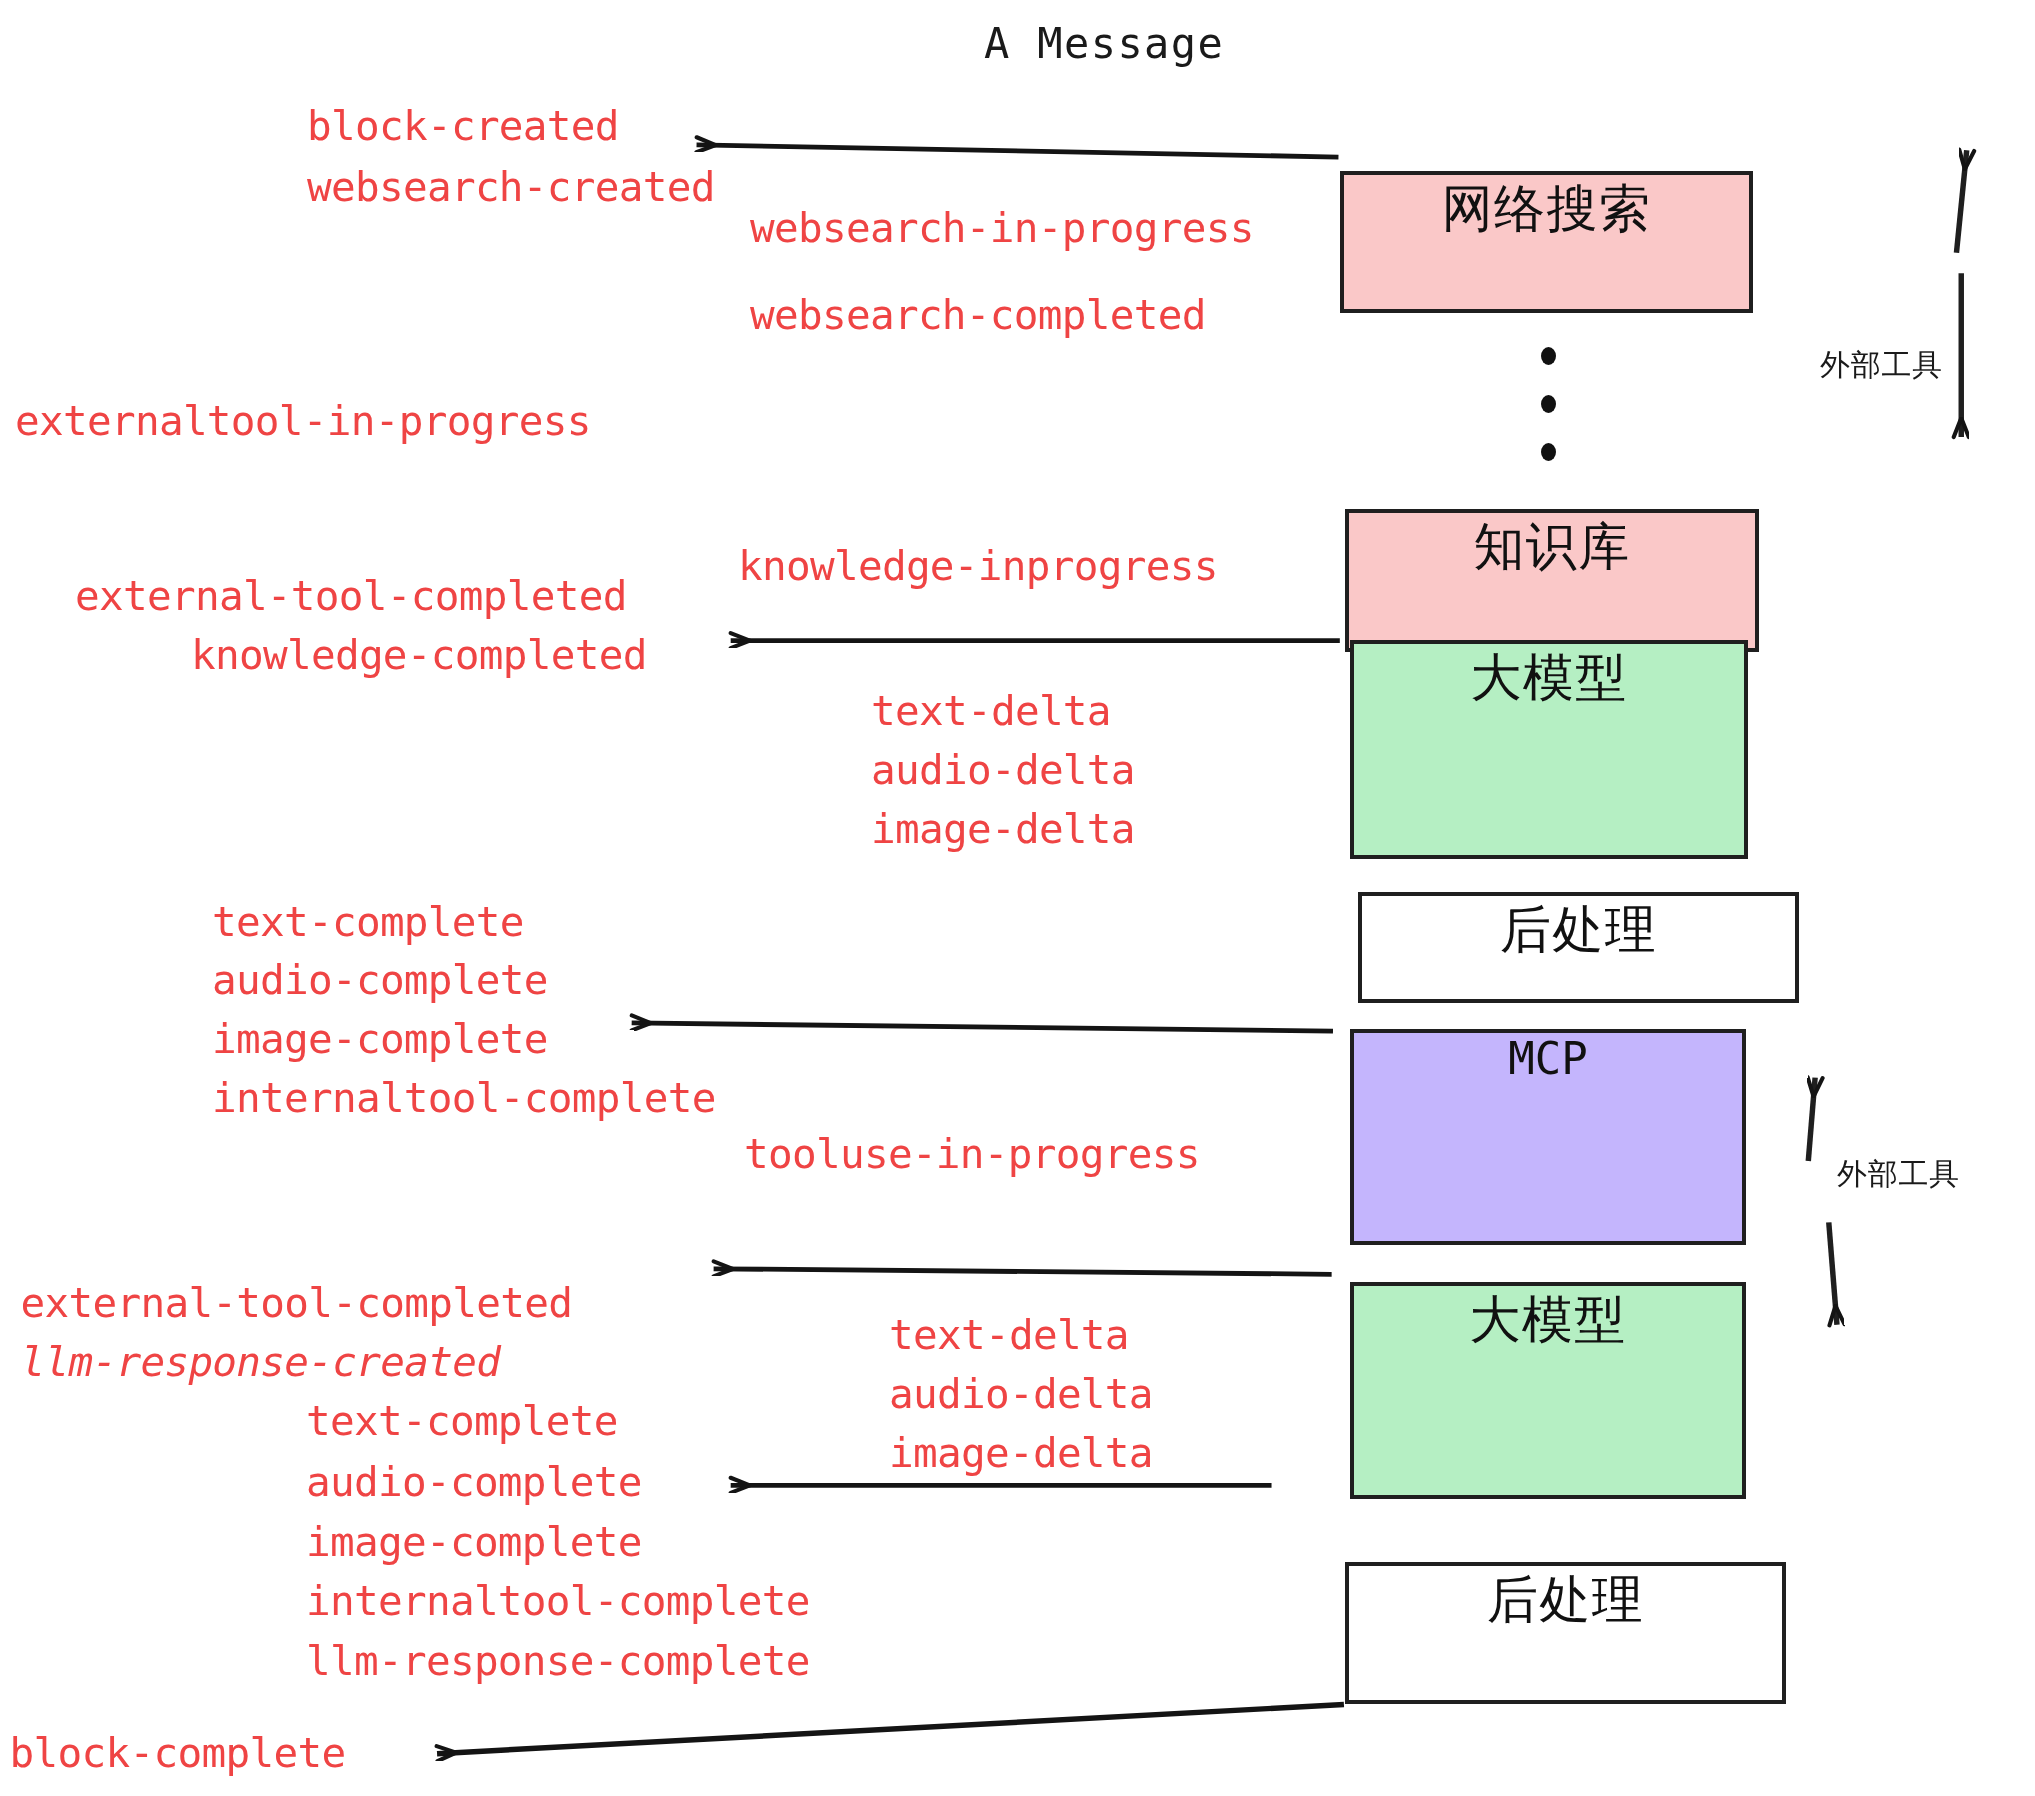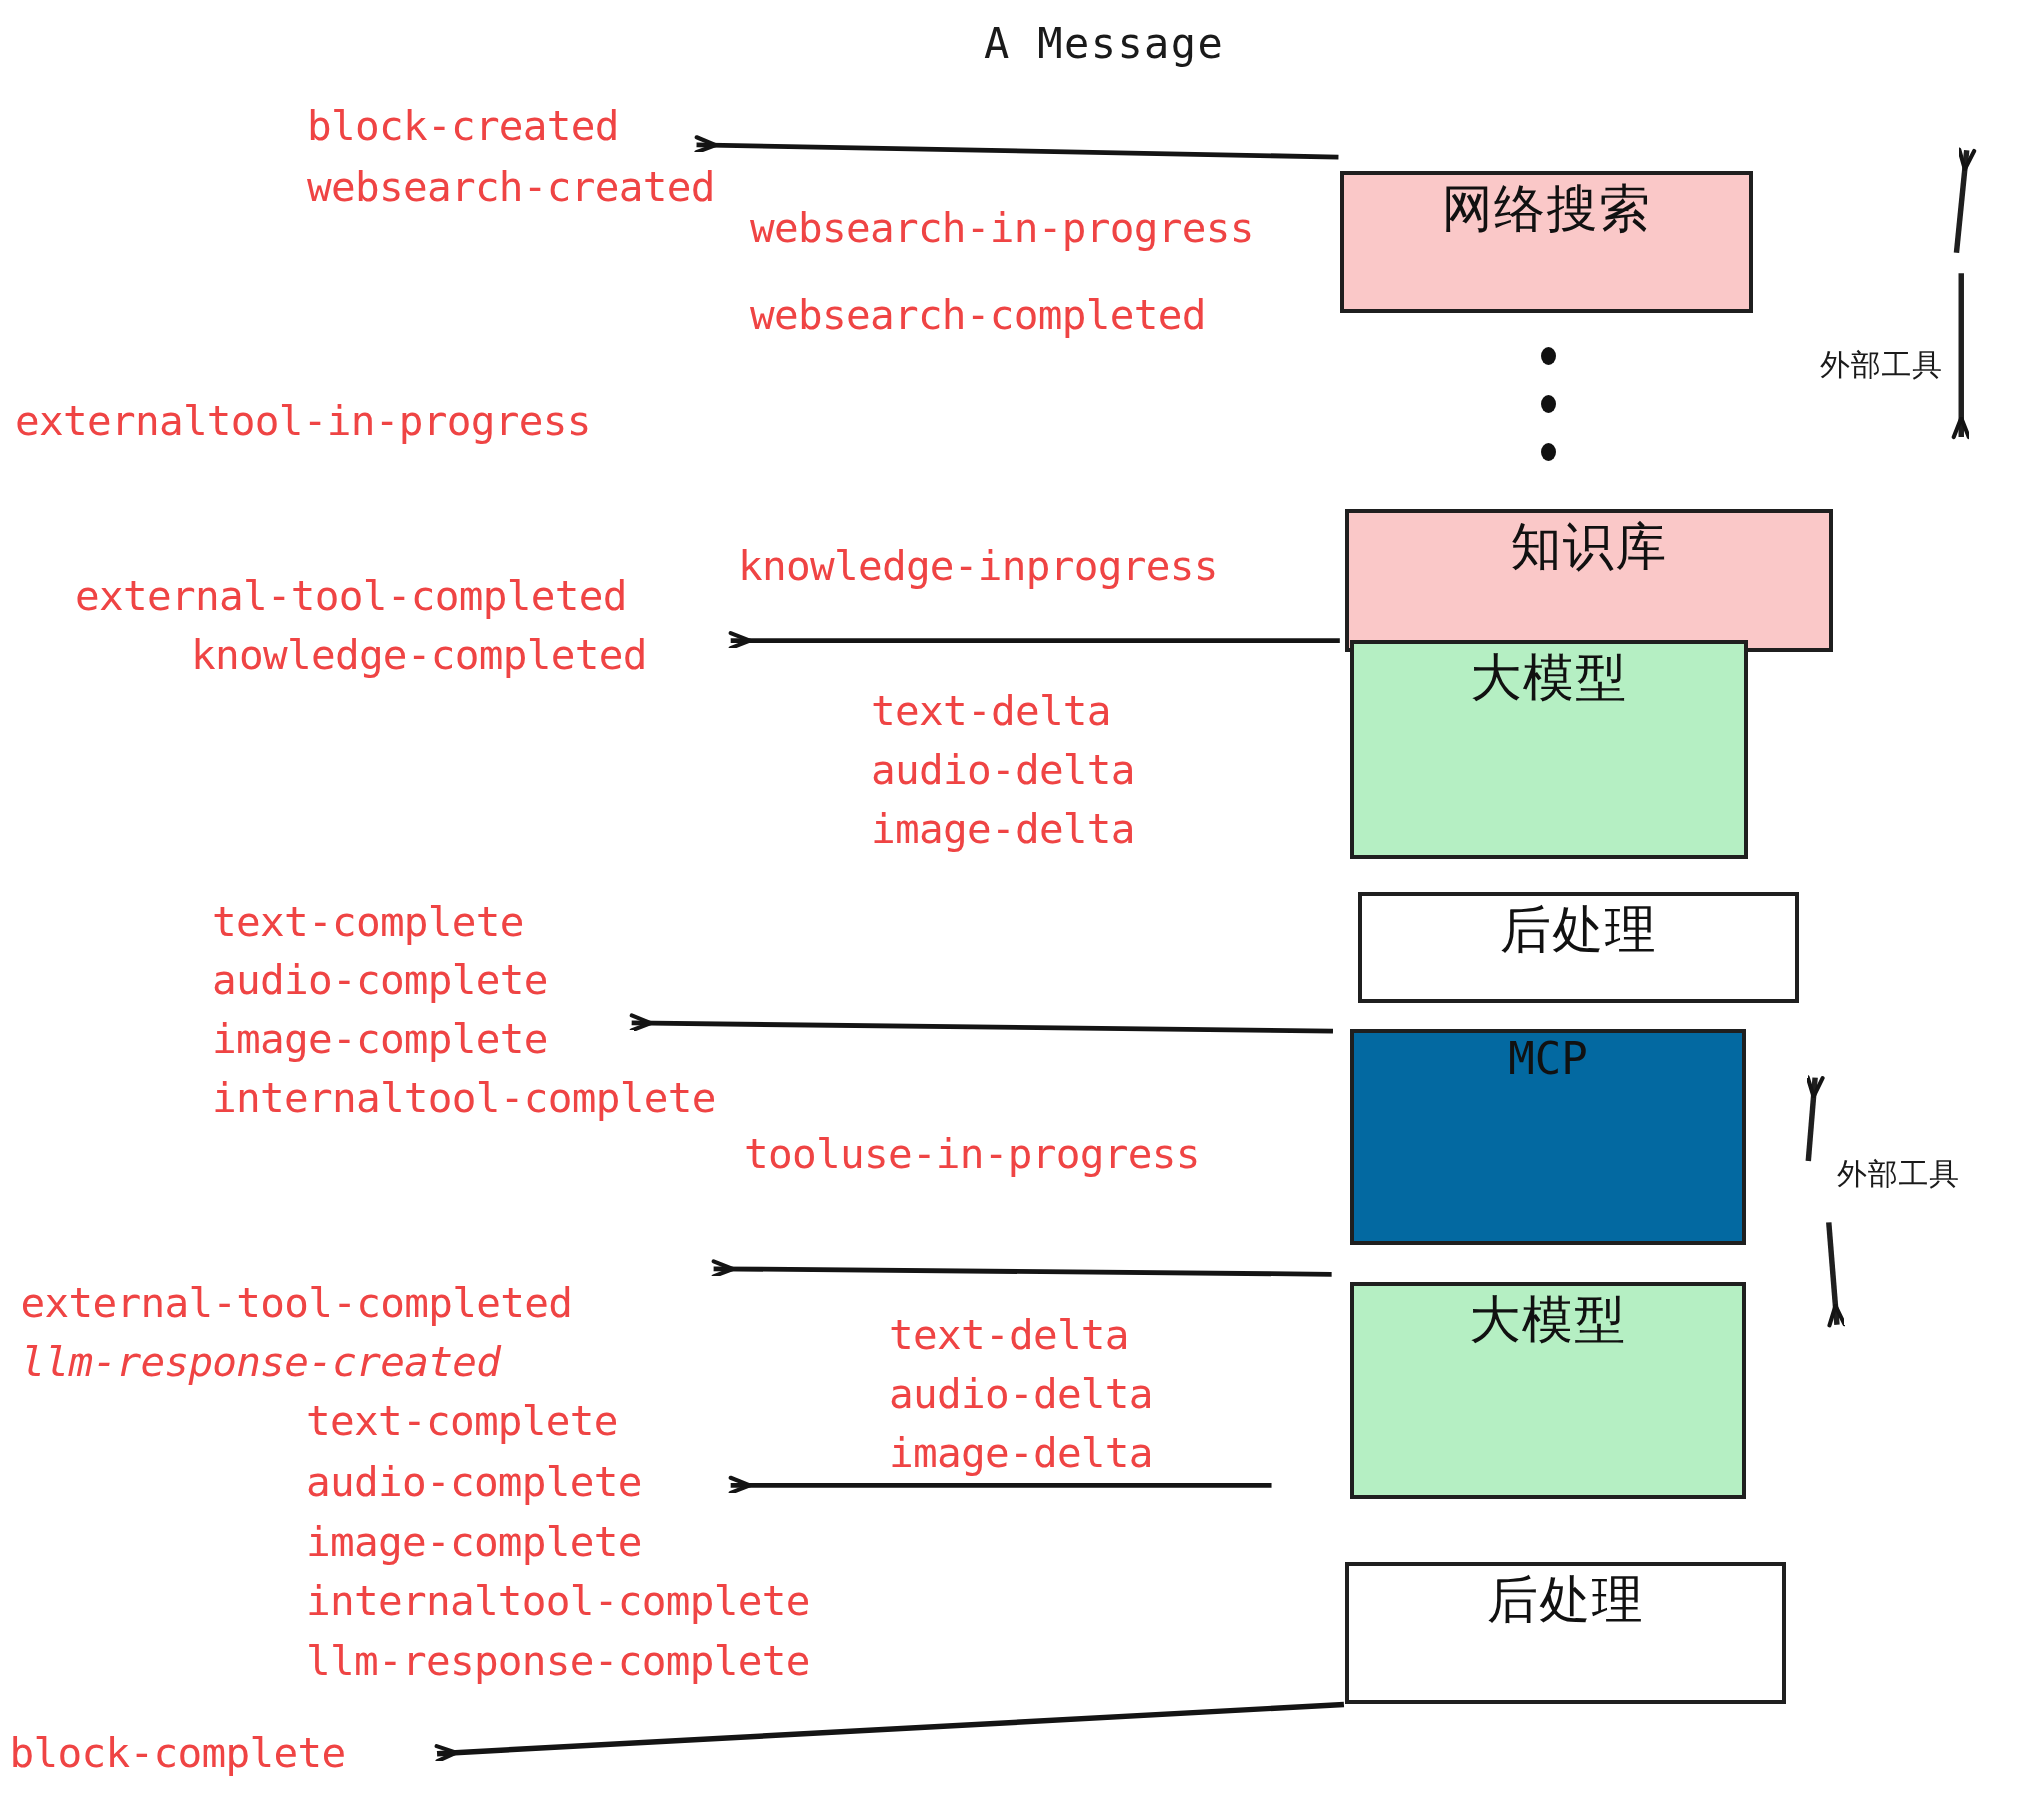--- a/index.html
+++ b/index.html
@@ -98,33 +98,33 @@
     <line x1="2648" y1="1700" x2="2658" y2="1578" stroke="#1f1f1f" stroke-width="8" marker-end="url(#ah)"></line>
     <line x1="2678" y1="1790" x2="2690" y2="1940" stroke="#1f1f1f" stroke-width="8" marker-end="url(#ah)"></line>
   </svg>
 
   <div class="title" style="left:984px;top:19px;">A Message</div>
 
   <div class="box" style="left:1340px;top:171px;width:413px;height:142px;background:#FAC8C8;">
     <span class="boxlabel">网络搜索</span>
   </div>
 
-  <div class="box" style="left:1345px;top:509px;width:488px;height:143px;background:#FAC8C8;">
+  <div class="box" style="left:1345px;top:509px;width:414px;height:143px;background:#FAC8C8;">
     <span class="boxlabel">知识库</span>
   </div>
 
   <div class="box" style="left:1350px;top:640px;width:398px;height:219px;background:#B5EFC3;">
     <span class="boxlabel">大模型</span>
   </div>
 
   <div class="box" style="left:1358px;top:892px;width:441px;height:111px;background:#FFFFFF;">
     <span class="boxlabel">后处理</span>
   </div>
 
-  <div class="box mono" style="left:1350px;top:1029px;width:396px;height:216px;background:#0369a1;">
+  <div class="box mono" style="left:1350px;top:1029px;width:396px;height:216px;background:#c4b5fd;">
     <span class="boxlabel">MCP</span>
   </div>
 
   <div class="box" style="left:1350px;top:1282px;width:396px;height:217px;background:#B5EFC3;">
     <span class="boxlabel">大模型</span>
   </div>
 
   <div class="box" style="left:1345px;top:1562px;width:441px;height:142px;background:#FFFFFF;">
     <span class="boxlabel">后处理</span>
   </div>

